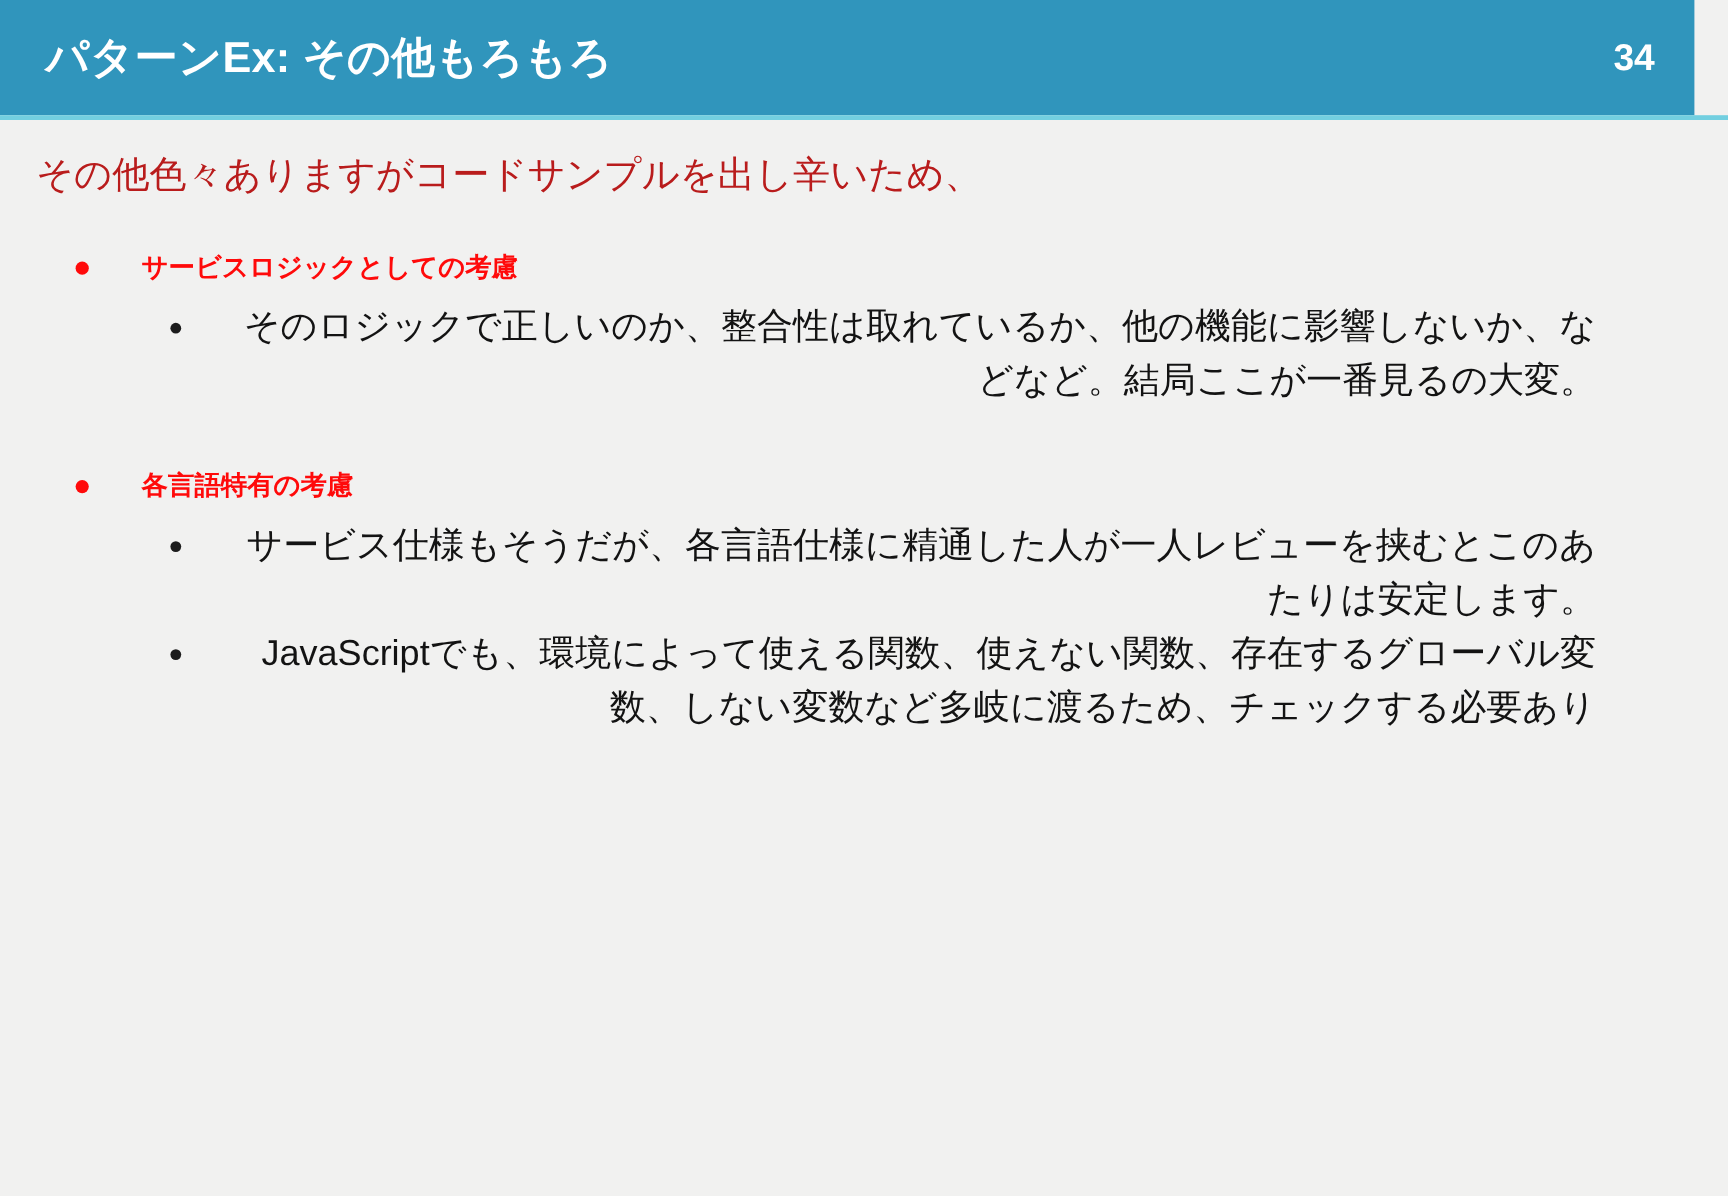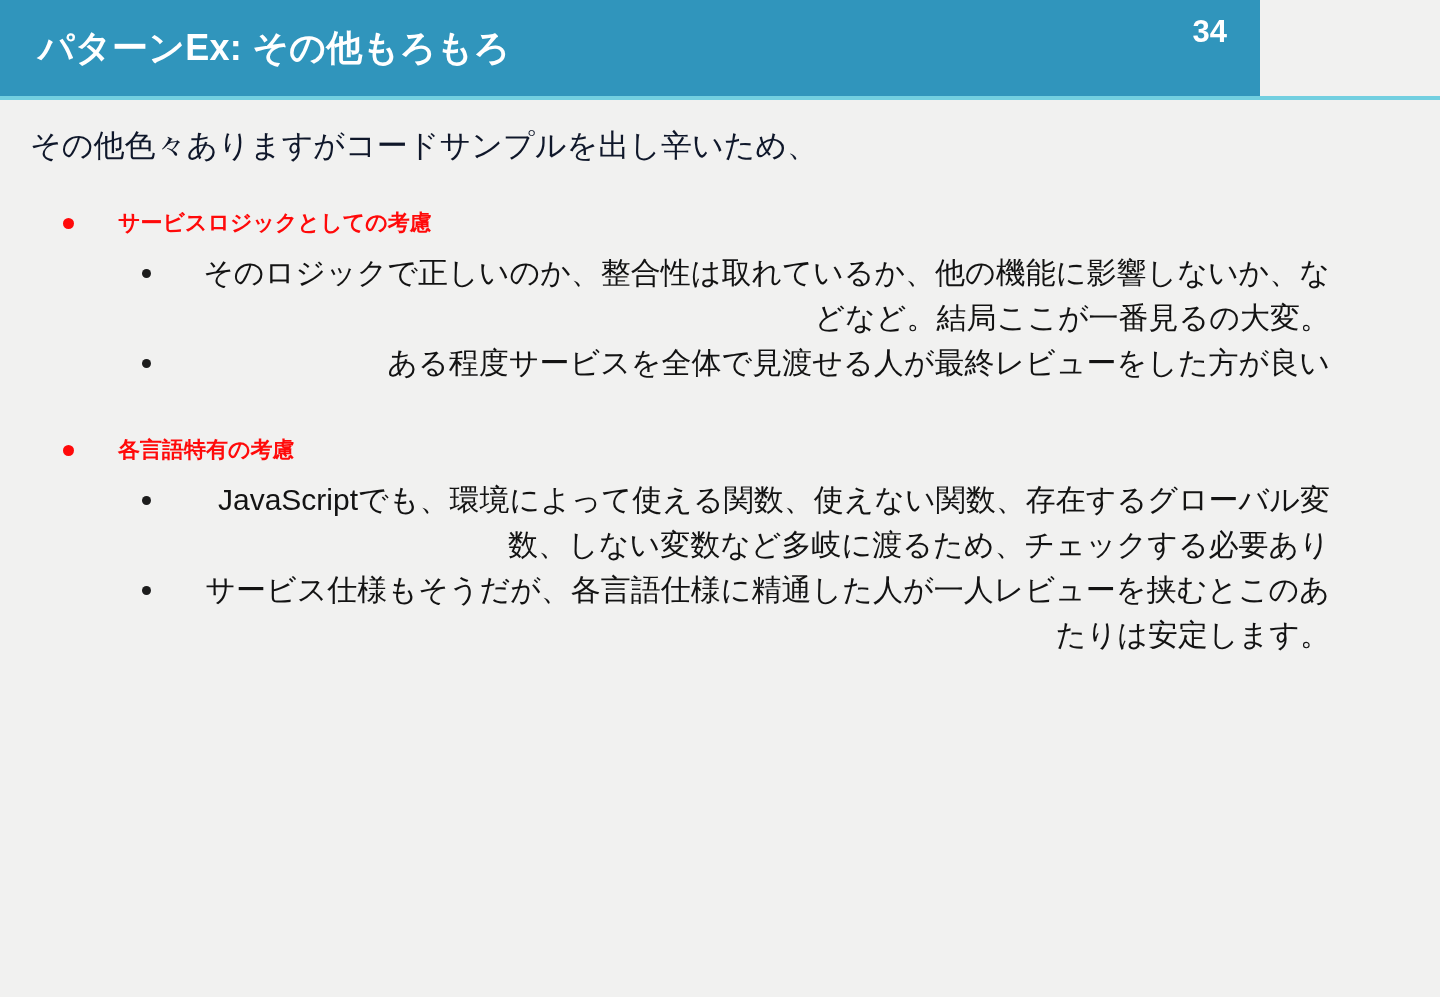--- a/index.html
+++ b/index.html
@@ -21,21 +21,21 @@
     height: 997px;
     background: #f1f1f0;
     box-sizing: border-box;
   }
 
   
   .slide-header {
     position: absolute;
     top: 0;
     left: 0;
-    width: 1260px;
+    width: 1412px;
     height: 96px;
     background: #3095bc;
     box-sizing: border-box;
   }
   .slide-header-accent {
     position: absolute;
     top: 96px;
     left: 0;
     width: 1440px;
     height: 4px;
@@ -48,42 +48,42 @@
     font-size: 36px;
     font-weight: bold;
     color: #ffffff;
     letter-spacing: 0.2px;
     line-height: 52px;
     white-space: nowrap;
   }
   .slide-number {
     position: absolute;
     right: 33px;
-    top: 10px;
+    top: 26px;
     font-size: 31px;
     font-weight: bold;
     color: #ffffff;
     line-height: 44px;
   }
 
   
   .slide-body {
     position: absolute;
     top: 100px;
     left: 0;
     width: 1440px;
     height: 897px;
     box-sizing: border-box;
     padding: 22px 110px 0 30px;
   }
 
   .intro-block {
     font-size: 31px;
     line-height: 48px;
-    color: #0f172a;
+    color: #b91c1c;
     margin: 0 0 30px 0;
   }
   .intro-line {
     white-space: nowrap;
   }
 
   .section {
     margin: 0 0 42px 0;
   }
   .section:last-child {
@@ -159,38 +159,34 @@
     <div class="section">
       <div class="lvl1">
         <span class="bullet-disc"></span>
         <span>サービスロジックとしての考慮</span>
       </div>
       <ul class="lvl2-list">
         <li class="lvl2">
           <span class="bullet-dot"></span>
           <span class="lvl2-text">そのロジックで正しいのか、整合性は取れているか、他の機能に影響しないか、などなど。結局ここが一番見るの大変。</span>
         </li>
-        <li class="lvl2">
-          <span class="bullet-dot"></span>
-          <span class="lvl2-text">ある程度サービスを全体で見渡せる人が最終レビューをした方が良い</span>
-        </li>
       </ul>
     </div>
 
     <div class="section">
       <div class="lvl1">
         <span class="bullet-disc"></span>
         <span>各言語特有の考慮</span>
       </div>
       <ul class="lvl2-list">
         <li class="lvl2">
           <span class="bullet-dot"></span>
-          <span class="lvl2-text">JavaScriptでも、環境によって使える関数、使えない関数、存在するグローバル変数、しない変数など多岐に渡るため、チェックする必要あり</span>
+          <span class="lvl2-text">サービス仕様もそうだが、各言語仕様に精通した人が一人レビューを挟むとこのあたりは安定します。</span>
         </li>
         <li class="lvl2">
           <span class="bullet-dot"></span>
-          <span class="lvl2-text">サービス仕様もそうだが、各言語仕様に精通した人が一人レビューを挟むとこのあたりは安定します。</span>
+          <span class="lvl2-text">JavaScriptでも、環境によって使える関数、使えない関数、存在するグローバル変数、しない変数など多岐に渡るため、チェックする必要あり</span>
         </li>
       </ul>
     </div>
 
   </div>
 </div>
 
 </body></html>

